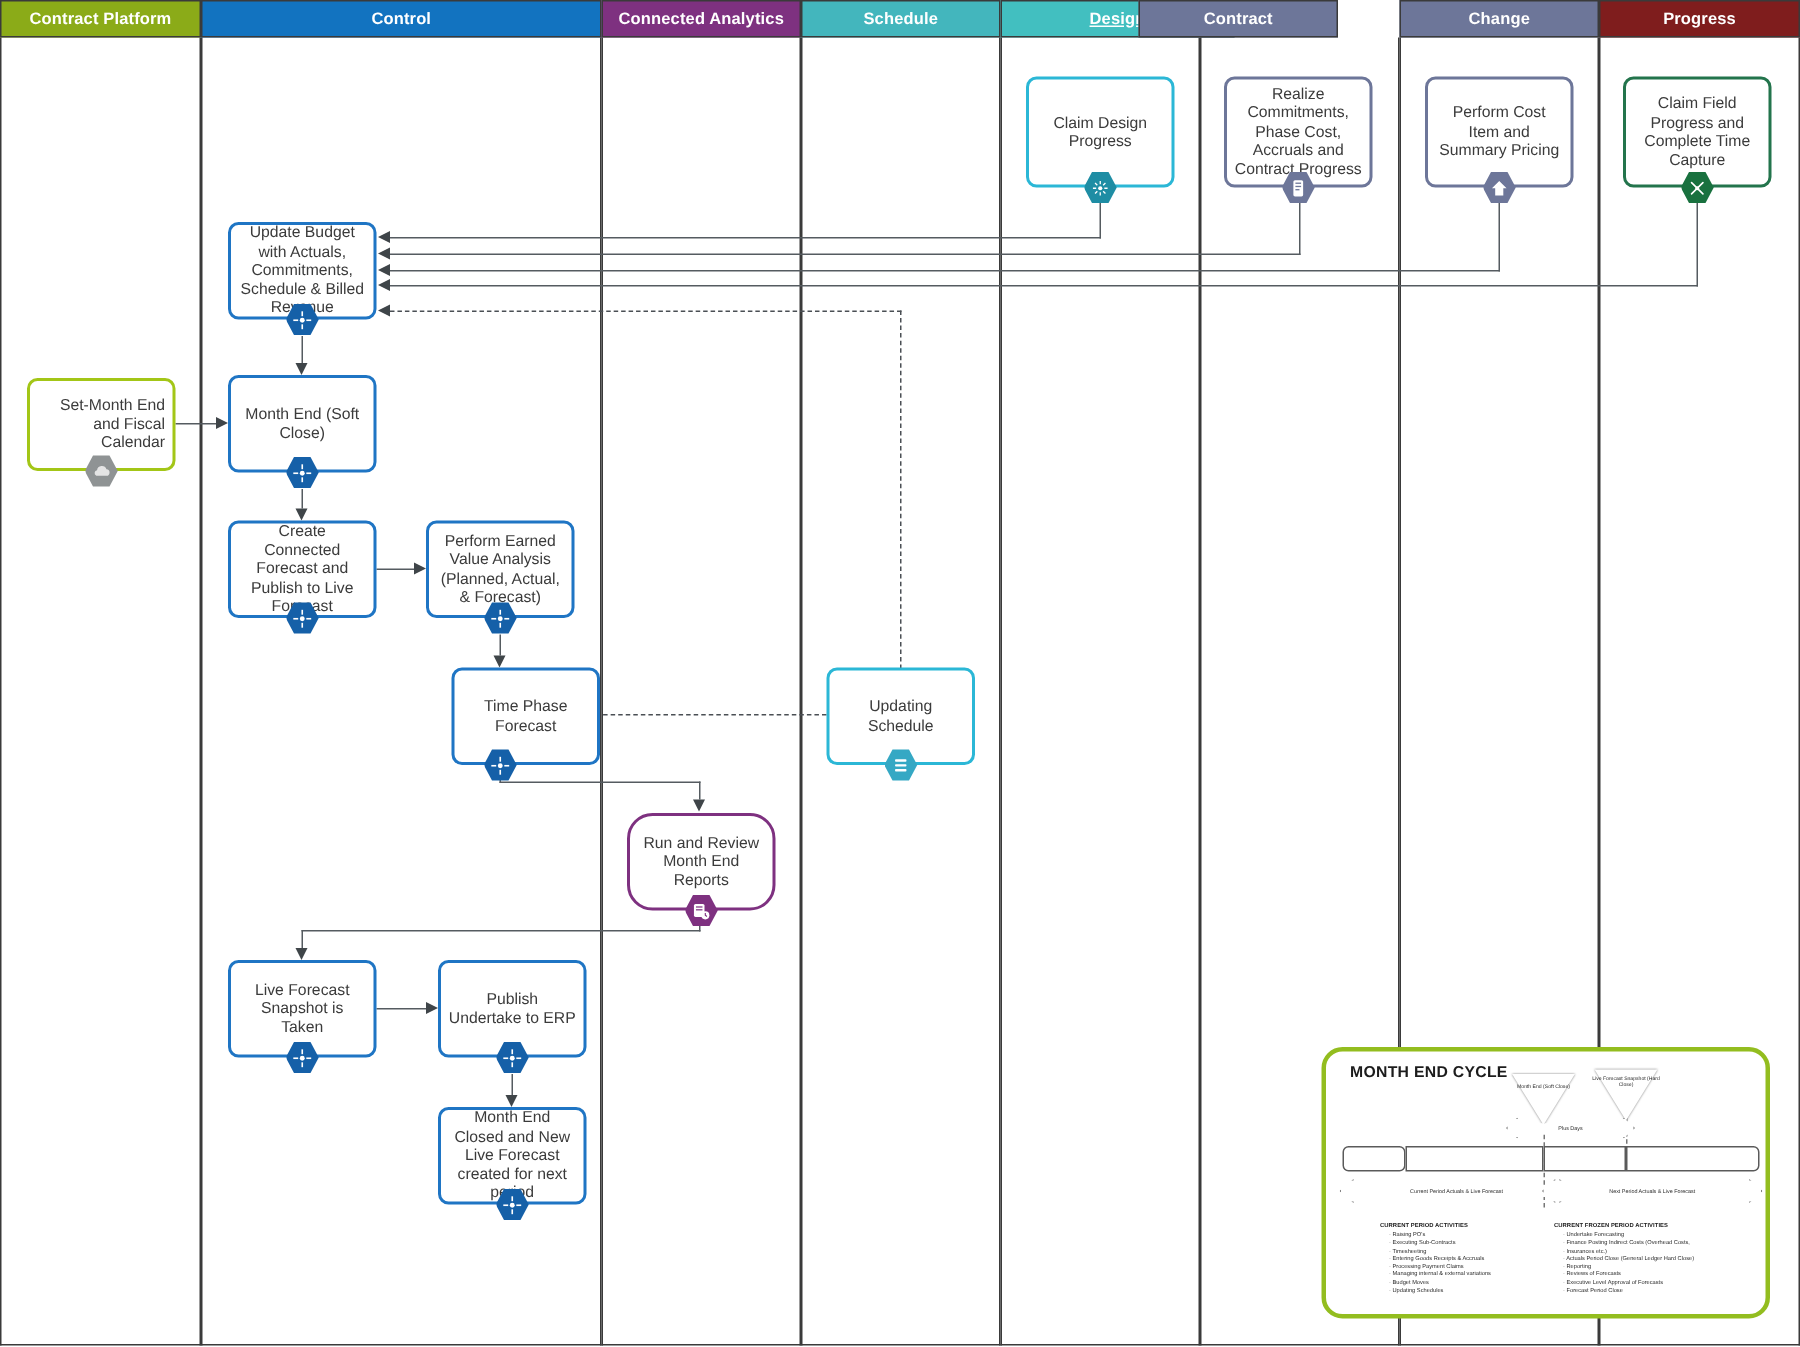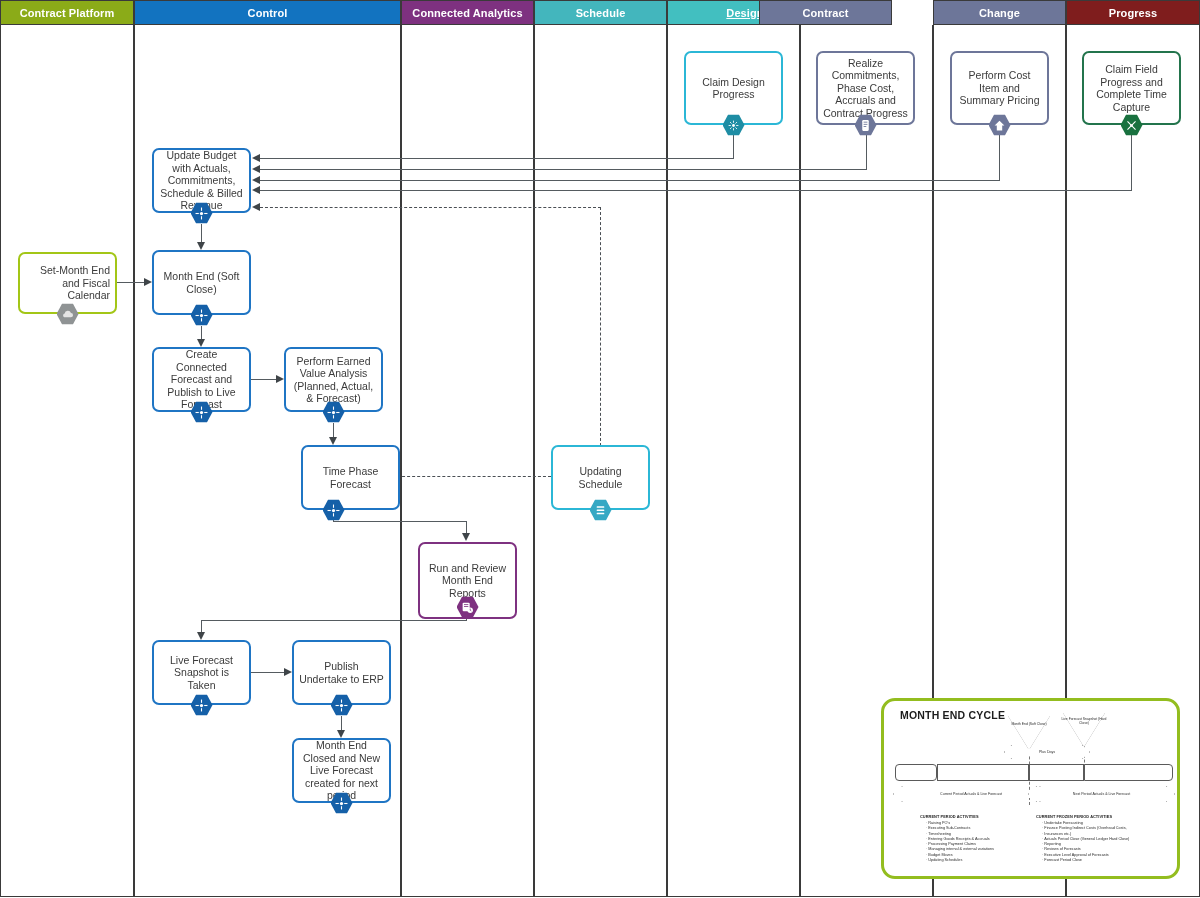--- a/index.html
+++ b/index.html
@@ -397,21 +397,21 @@
       </div>
       <div class="hexbadge" style="left: 589.5px; top: 499px;">
         <div class="hex" style="background: rgb(53, 168, 196);">
           <svg viewBox="0 0 24 24" fill="#fff">
             <rect x="5" y="4" width="14" height="3" rx="1"></rect>
             <rect x="5" y="10" width="14" height="3" rx="1"></rect>
             <rect x="5" y="16" width="14" height="3" rx="1"></rect>
           </svg>
         </div>
       </div>
-      <div class="node" style="left: 418px; top: 542px; width: 99px; height: 77px; border-color: rgb(126, 49, 128);">
+      <div class="node" style="left: 418px; top: 542px; width: 99px; height: 65px; border-color: rgb(126, 49, 128); border-radius: 17px;">
         <span class="label">Run and Review Month End Reports</span>
       </div>
       <div class="hexbadge" style="left: 456.5px; top: 596px;">
         <div class="hex" style="background: rgb(126, 49, 128);">
           <svg viewBox="0 0 24 24" fill="#fff">
             <rect x="3" y="3" width="13" height="16" rx="2"></rect>
             <rect x="5.5" y="6" width="8" height="1.5" fill="#7e3180"></rect>
             <rect x="5.5" y="9.5" width="8" height="1.5" fill="#7e3180"></rect>
             <circle cx="17" cy="17" r="5" fill="#fff"></circle>
             <path d="M17 14v3l2 1.4" stroke="#7e3180" stroke-width="1.4" fill="none"></path>

